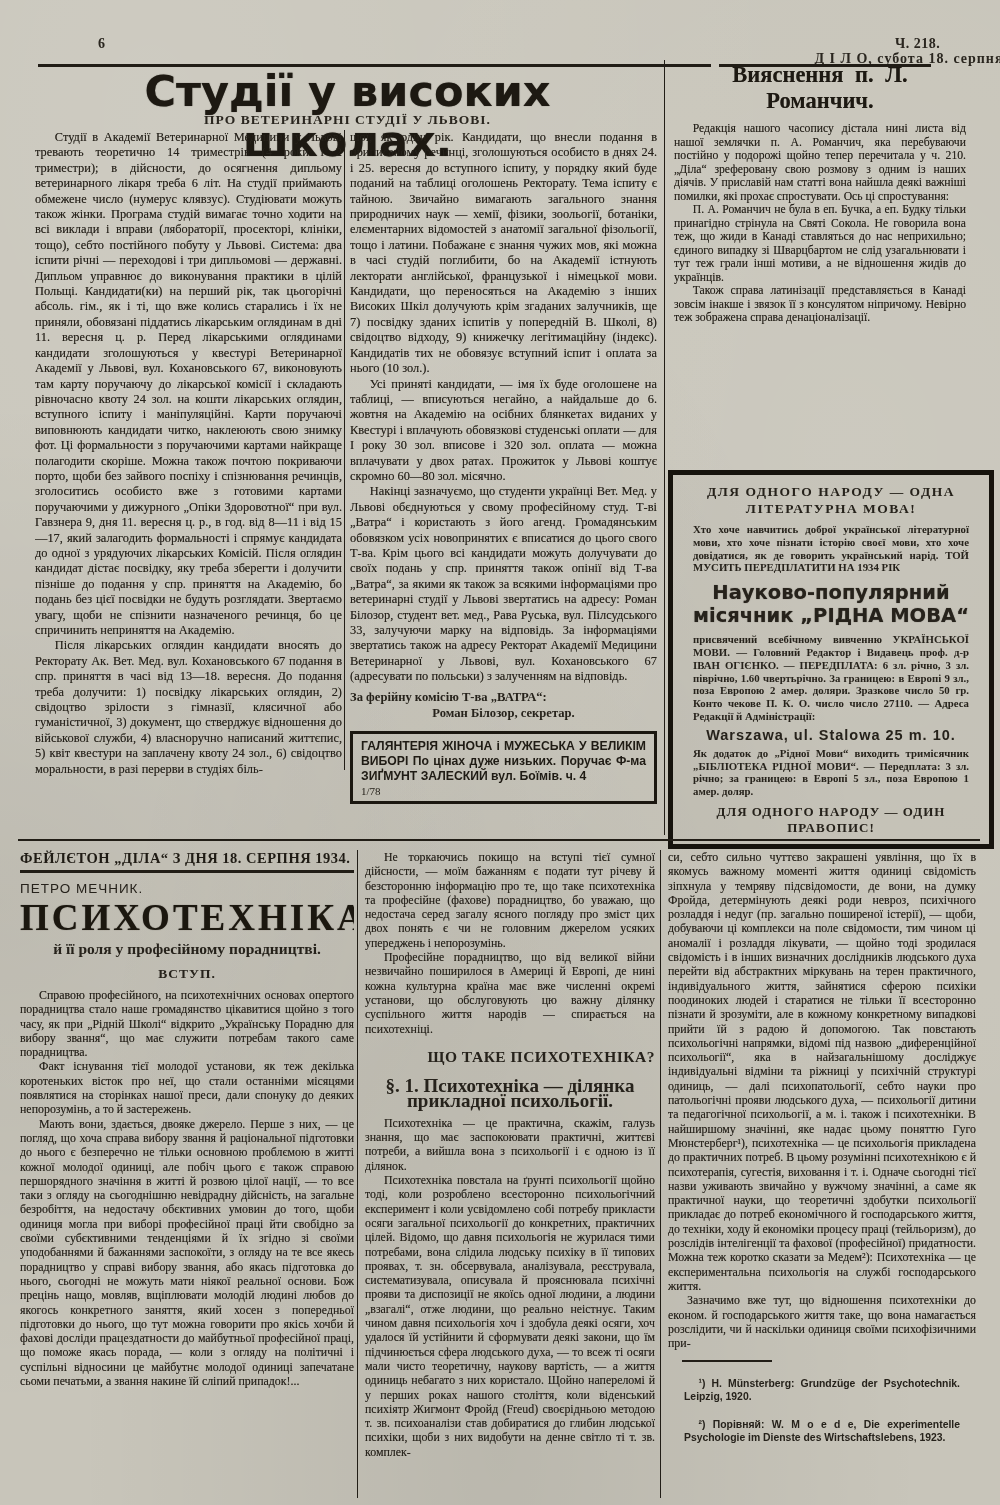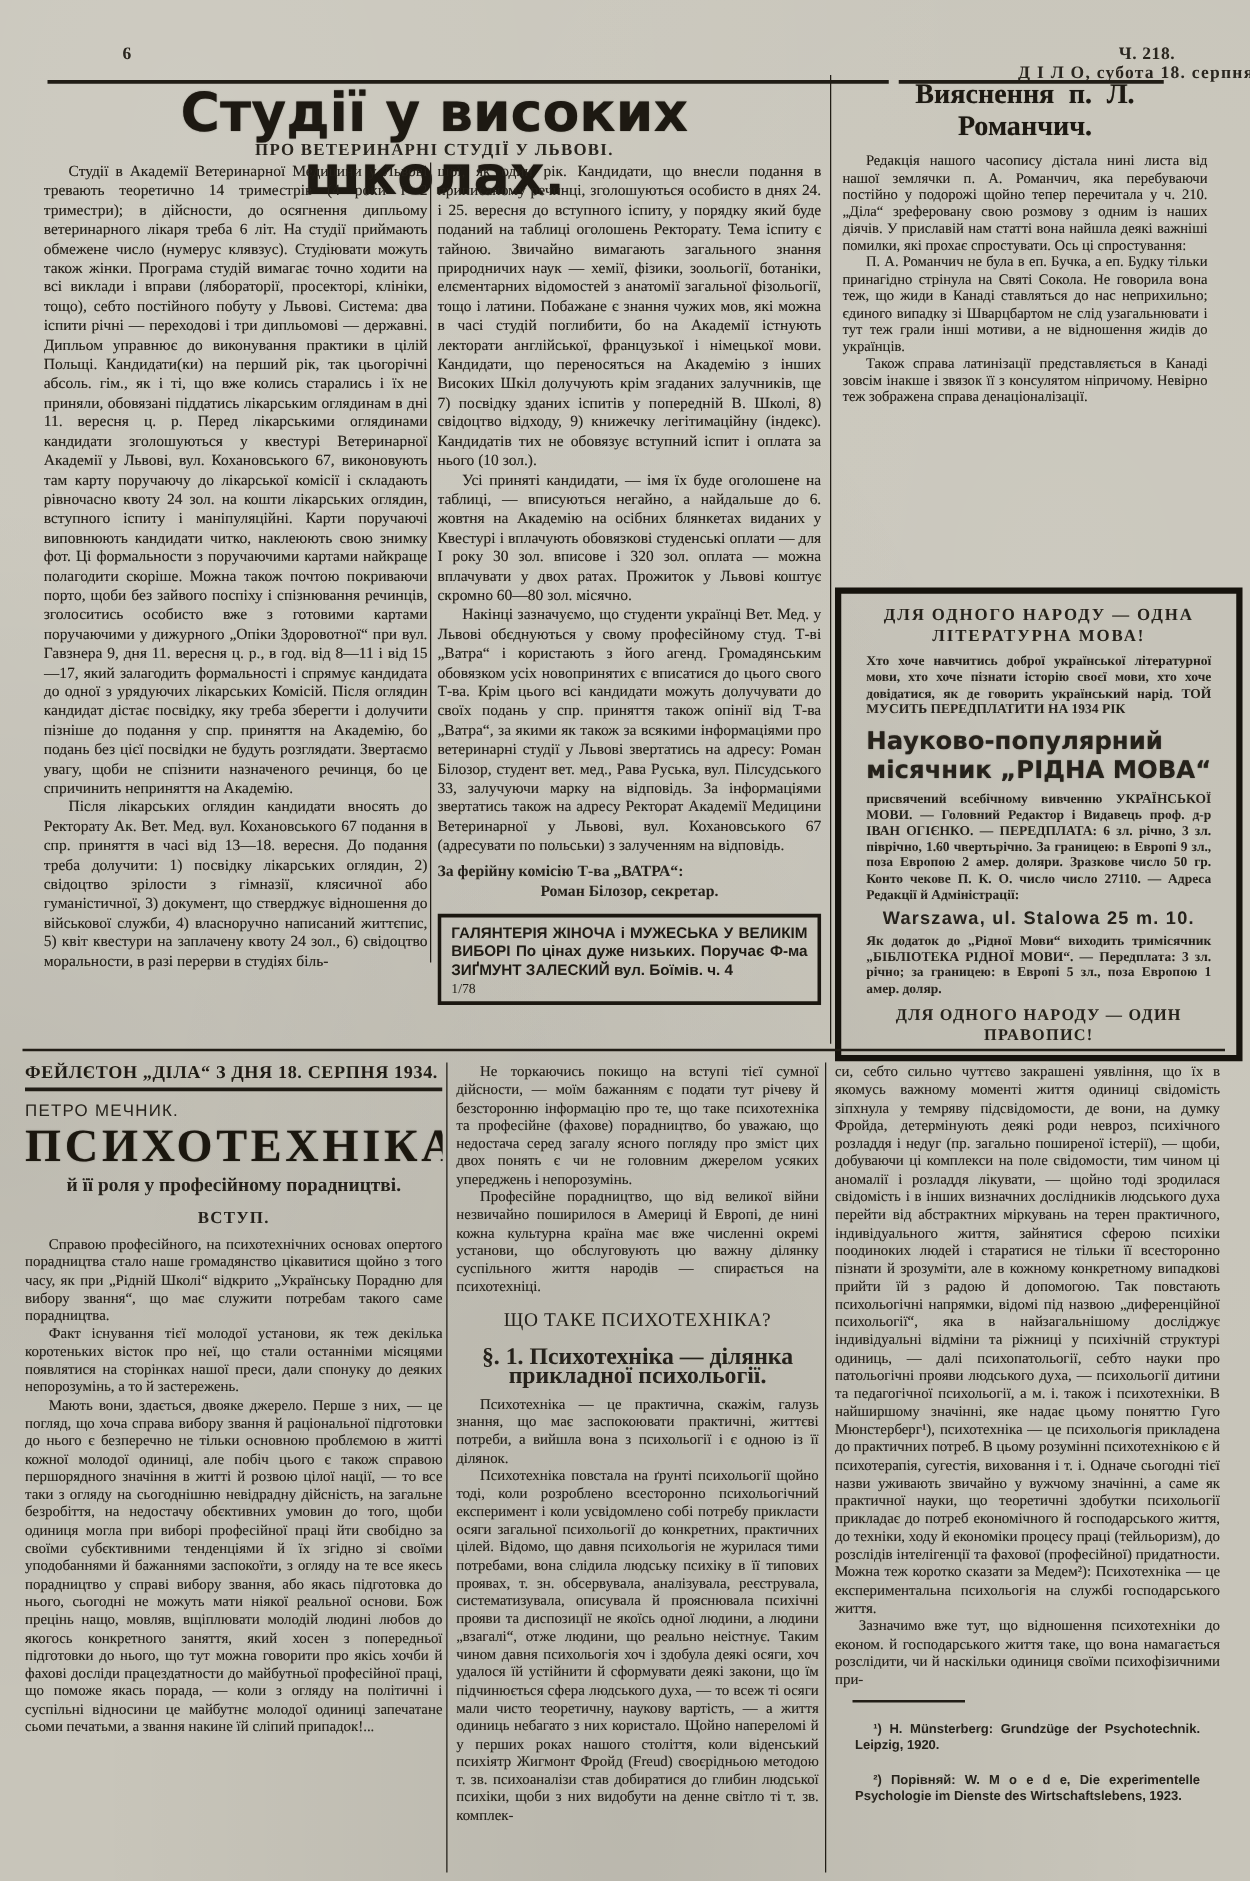--- a/index.html
+++ b/index.html
@@ -53,42 +53,42 @@
     border:5px solid #16130d;padding:8px 20px;background:rgba(0,0,0,.025);
   }
   .box-ad .head{
     font-weight:bold;font-size:13.5px;letter-spacing:1.5px;text-align:center;line-height:17px;margin-bottom:6px;
   }
   .box-ad .txt{
     font-weight:bold;font-size:10.8px;line-height:12.8px;text-align:justify;margin:0;
   }
   .box-ad .big{
     font-family:"DejaVu Sans", sans-serif;font-weight:bold;font-size:19.5px;
-    text-align:left;line-height:23px;margin:7px 0 6px 0;letter-spacing:0px;
+    text-align:center;line-height:23px;margin:7px 0 6px 0;letter-spacing:0px;
     text-shadow:0 0 1px rgba(20,16,10,.5);
   }
   .box-ad .addr{
     font-family:"Liberation Sans", sans-serif;font-weight:bold;font-size:14.5px;
     text-align:center;letter-spacing:1px;margin:4px 0;
   }
   .box-ad .foot{
     font-weight:bold;font-size:13px;letter-spacing:1px;text-align:center;margin-top:6px;
   }
   
   .feu-kicker{font-weight:bold;font-size:14.5px;letter-spacing:.5px;color:#1f1b14;}
   .feu-rule{height:3px;background:#211d16;margin:3px 0 8px 0;}
   .feu-author{font-family:"Liberation Sans", sans-serif;font-size:13.5px;letter-spacing:1px;margin-bottom:2px;}
   .feu-title{
     font-weight:bold;font-size:37px;letter-spacing:3px;text-align:left;color:#1b170f;
     line-height:40px;text-shadow:0 0 1px rgba(20,16,10,.5);
   }
   .feu-subtitle{font-weight:bold;font-size:15.5px;text-align:center;margin-top:2px;}
   .feu-section{font-weight:bold;font-size:13.5px;text-align:center;letter-spacing:1px;margin:8px 0 6px 0;}
   .feu .textflow p{font-size:11.9px;line-height:14.3px;}
-  .feu-heading{font-weight:normal;font-size:15.5px;text-align:center;letter-spacing:.5px;margin:12px 0 4px 0;}
+  .feu-heading{font-weight:bold;font-size:15.5px;text-align:right;letter-spacing:.5px;margin:12px 0 4px 0;}
   .feu-subheading{font-weight:bold;font-size:19px;text-align:center;line-height:15px;margin:12px 0 8px 0;}
   .fn-rule{width:90px;height:2px;background:#211d16;margin:10px 0 5px 14px;}
   .fns p{margin:16px;font-size:10.4px;line-height:12.4px;text-align:justify;text-indent:1.4em;
     font-family:"Liberation Sans", sans-serif;font-weight:bold;color:#26221b;}
 </style>
 </head>
 <body>
 
 <div class="page">
 

